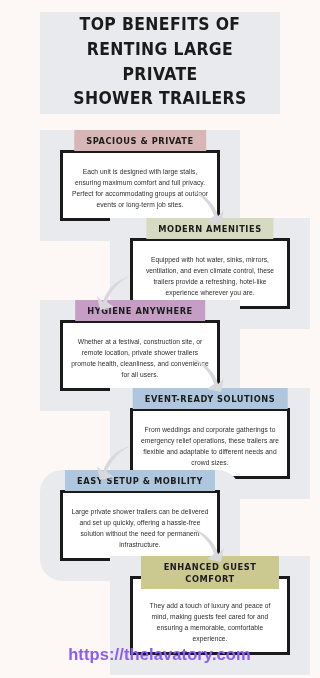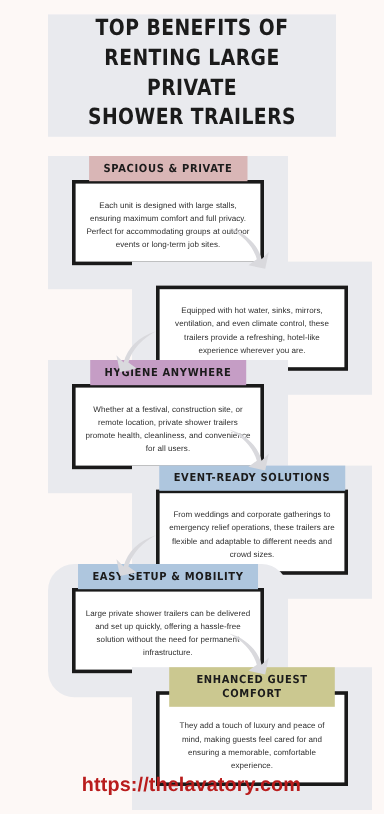--- a/index.html
+++ b/index.html
@@ -81,21 +81,21 @@
   
   .arrow{position:absolute;width:44px;height:44px;z-index:5;}
   .arrow svg{display:block;width:100%;height:100%;}
 
   
   .footer{
     position:absolute;left:0;right:0;bottom:14px;
     text-align:center;
     font-size:16.5px;
     font-weight:bold;
-    color:#b91c1c;
+    color:#8b5cf6;
     letter-spacing:.1px;
   }
 </style>
 </head>
 <body style="background: rgb(253, 248, 246);">
 
 <div class="page">
 
   <div class="title-band">
     <div class="title-text">
@@ -112,20 +112,21 @@
     </div>
   </div>
 
   <div class="arrow" style="left:185px;top:186px;">
     <svg viewBox="0 0 44 44" xmlns="http://www.w3.org/2000/svg">
       <path d="M6 4 C20 8, 30 18, 33 30 L39 24 L36 38 L22 35 L29 30 C26 19, 17 10, 6 4 Z" fill="#d9d9dd"></path>
     </svg>
   </div>
 
   <div class="card" id="card-1" style="left:110px;top:218px;">
+    <div class="badge" id="badge-1" style="background: rgb(214, 218, 192);">Modern Amenities</div>
     <div class="card-inner">
       <p class="body-text">Equipped with hot water, sinks, mirrors, ventilation, and even climate control, these trailers provide a refreshing, hotel-like experience wherever you are.</p>
     </div>
   </div>
 
   <div class="arrow" style="left:92px;top:272px;">
     <svg viewBox="0 0 44 44" xmlns="http://www.w3.org/2000/svg">
       <path d="M38 4 C24 8, 14 18, 11 30 L5 24 L8 38 L22 35 L15 30 C18 19, 27 10, 38 4 Z" fill="#d9d9dd"></path>
     </svg>
   </div>

